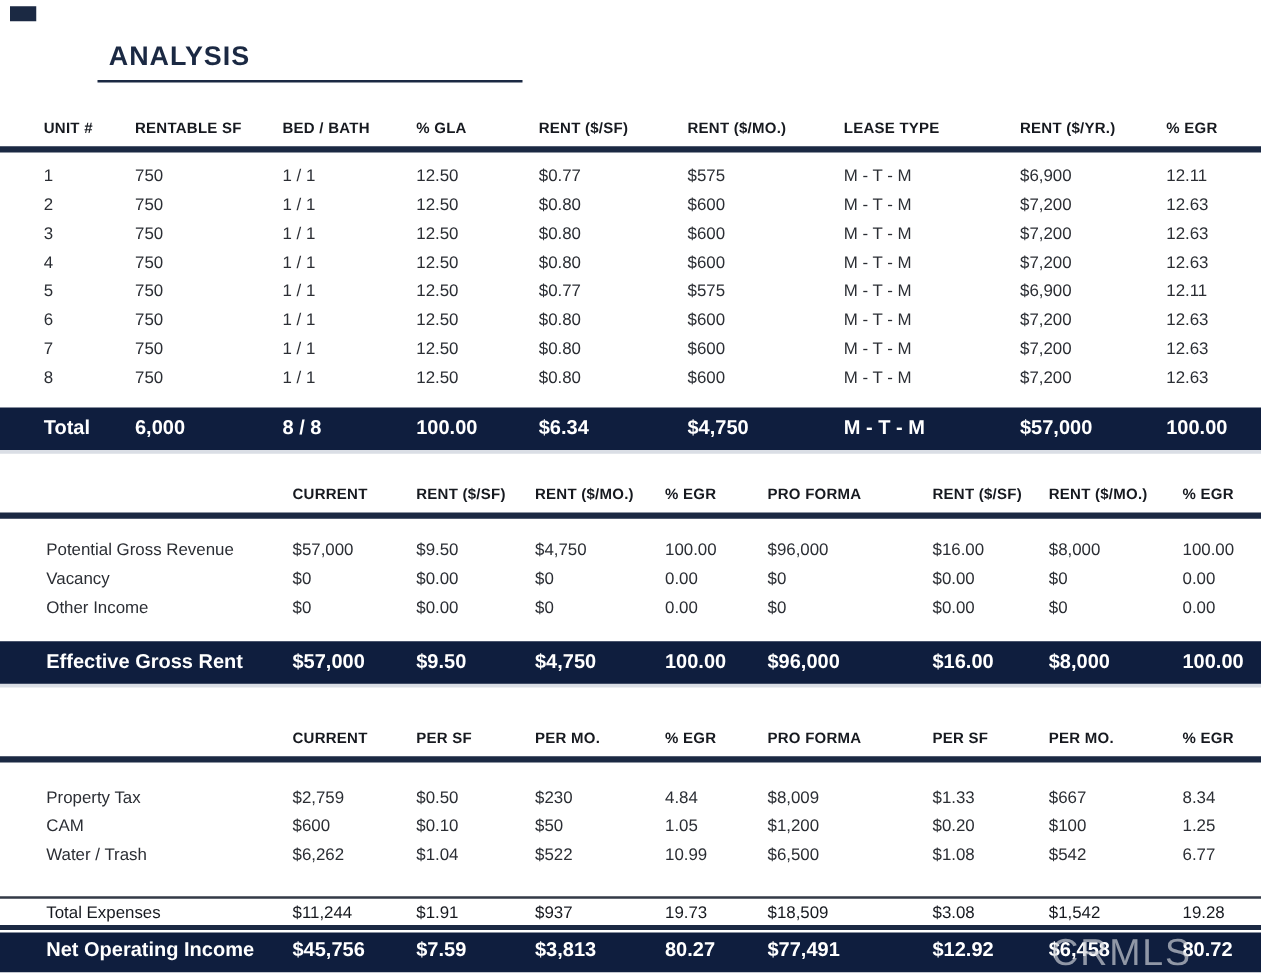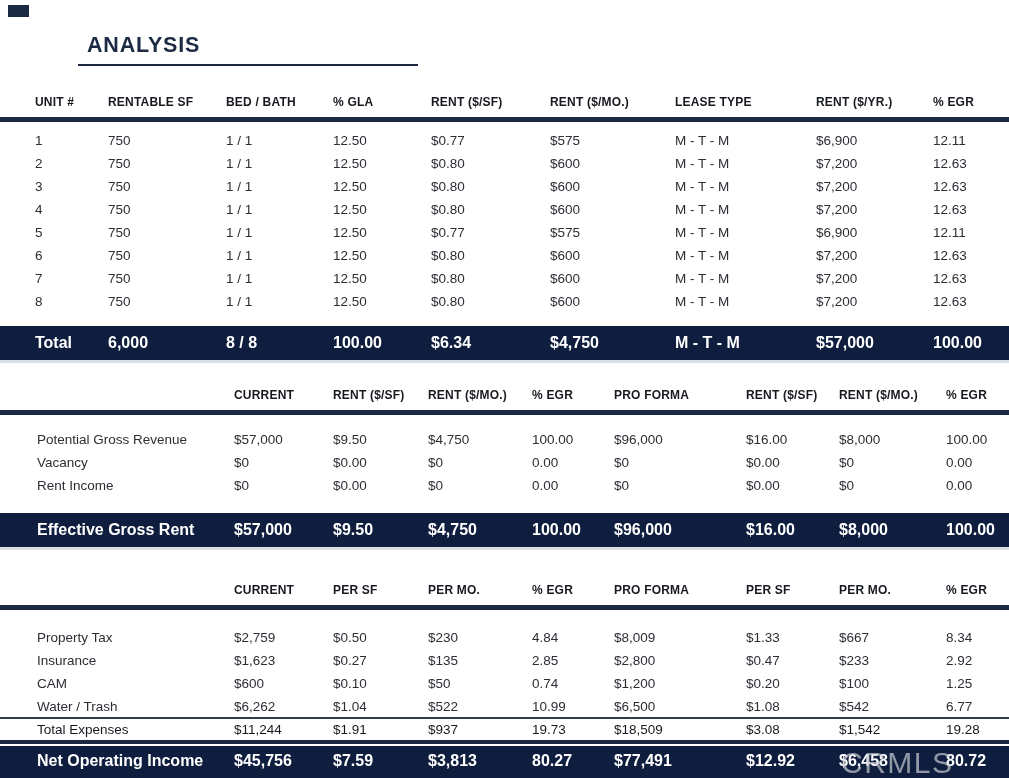--- a/index.html
+++ b/index.html
@@ -201,21 +201,21 @@
         <span class="cell">$0</span>
         <span class="cell">$0.00</span>
         <span class="cell">$0</span>
         <span class="cell">0.00</span>
         <span class="cell">$0</span>
         <span class="cell">$0.00</span>
         <span class="cell">$0</span>
         <span class="cell">0.00</span>
       </div>
       <div class="row g2">
-        <span class="cell">Rent Income</span>
+        <span class="cell">Other Income</span>
         <span class="cell">$0</span>
         <span class="cell">$0.00</span>
         <span class="cell">$0</span>
         <span class="cell">0.00</span>
         <span class="cell">$0</span>
         <span class="cell">$0.00</span>
         <span class="cell">$0</span>
         <span class="cell">0.00</span>
       </div>
     </div>
@@ -248,36 +248,25 @@
         <span class="cell">$2,759</span>
         <span class="cell">$0.50</span>
         <span class="cell">$230</span>
         <span class="cell">4.84</span>
         <span class="cell">$8,009</span>
         <span class="cell">$1.33</span>
         <span class="cell">$667</span>
         <span class="cell">8.34</span>
       </div>
       <div class="row g2">
-        <span class="cell">Insurance</span>
-        <span class="cell">$1,623</span>
-        <span class="cell">$0.27</span>
-        <span class="cell">$135</span>
-        <span class="cell">2.85</span>
-        <span class="cell">$2,800</span>
-        <span class="cell">$0.47</span>
-        <span class="cell">$233</span>
-        <span class="cell">2.92</span>
-      </div>
-      <div class="row g2">
         <span class="cell">CAM</span>
         <span class="cell">$600</span>
         <span class="cell">$0.10</span>
         <span class="cell">$50</span>
-        <span class="cell">0.74</span>
+        <span class="cell">1.05</span>
         <span class="cell">$1,200</span>
         <span class="cell">$0.20</span>
         <span class="cell">$100</span>
         <span class="cell">1.25</span>
       </div>
       <div class="row g2">
         <span class="cell">Water / Trash</span>
         <span class="cell">$6,262</span>
         <span class="cell">$1.04</span>
         <span class="cell">$522</span>

